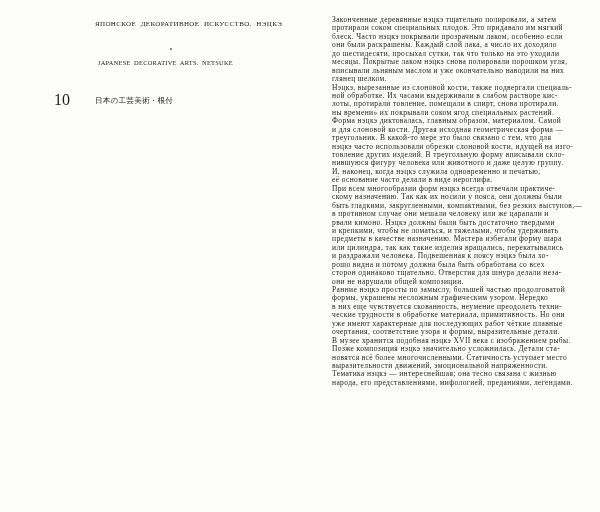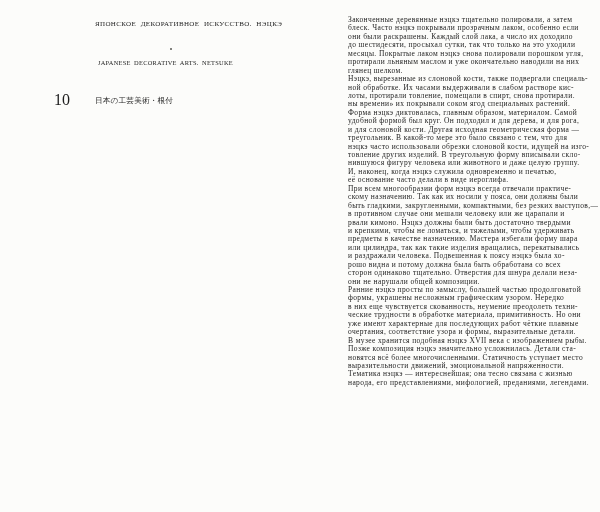--- a/index.html
+++ b/index.html
@@ -42,54 +42,54 @@
     width: 1.5px; height: 1.5px;
     background: #6b6b66; border-radius: 50%;
   }
   .body-text {
     position: absolute; left: 332px; top: 16px;
     width: 266px;
     font-size: 7.5px; line-height: 8.43px;
     letter-spacing: 0.38px;
   }
   .para { margin: 0; padding: 0; }
-  .line { white-space: nowrap; overflow: visible; margin-left: 16px; }
+  .line { white-space: nowrap; overflow: visible; }
 </style>
 </head>
 <body>
 
 <div class="sheet" style="--ink: #1d1d1d; --paper: #fcfcfa;">
 
   <div class="title-ru">ЯПОНСКОЕ ДЕКОРАТИВНОЕ ИСКУССТВО. НЭЦКЭ</div>
 
   <div class="ink-speck"></div>
 
   <div class="title-en">JAPANESE DECORATIVE ARTS. NETSUKE</div>
 
   <div class="page-number">10</div>
 
   <div class="title-ja">日本の工芸美術・根付</div>
 
   <div class="body-text">
       <div class="para">
         <div class="line">Законченные деревянные нэцкэ тщательно полировали, а затем</div>
+        <div class="line">протирали соком специальных плодов. Это придавало им мягкий</div>
         <div class="line">блеск. Часто нэцкэ покрывали прозрачным лаком, особенно если</div>
         <div class="line">они были раскрашены. Каждый слой лака, а число их доходило</div>
         <div class="line">до шестидесяти, просыхал сутки, так что только на это уходили</div>
         <div class="line">месяцы. Покрытые лаком нэцкэ снова полировали порошком угля,</div>
-        <div class="line">протирали льняным маслом и уже окончательно наводили на них</div>
+        <div class="line">вписывали льняным маслом и уже окончательно наводили на них</div>
         <div class="line">глянец шелком.</div>
       </div>
       <div class="para">
         <div class="line">Нэцкэ, вырезанные из слоновой кости, также подвергали специаль-</div>
         <div class="line">ной обработке. Их часами выдерживали в слабом растворе кис-</div>
         <div class="line">лоты, протирали товление, помещали в спирт, снова протирали.</div>
         <div class="line">ны времени» их покрывали соком ягод специальных растений.</div>
         <div class="line">Форма нэцкэ диктовалась, главным образом, материалом. Самой</div>
-        <div class="line">удобной формой был круг. Он подходил и для дерева, и для рога,</div>
         <div class="line">и для слоновой кости. Другая исходная геометрическая форма —</div>
         <div class="line">треугольник. В какой-то мере это было связано с тем, что для</div>
         <div class="line">нэцкэ часто использовали обрезки слоновой кости, идущей на изго-</div>
         <div class="line">товление других изделий. В треугольную форму вписывали скло-</div>
         <div class="line">нившуюся фигуру человека или животного и даже целую группу.</div>
         <div class="line">И, наконец, когда нэцкэ служила одновременно и печатью,</div>
         <div class="line">её основание часто делали в виде иероглифа.</div>
       </div>
       <div class="para">
         <div class="line">При всем многообразии форм нэцкэ всегда отвечали практиче-</div>

